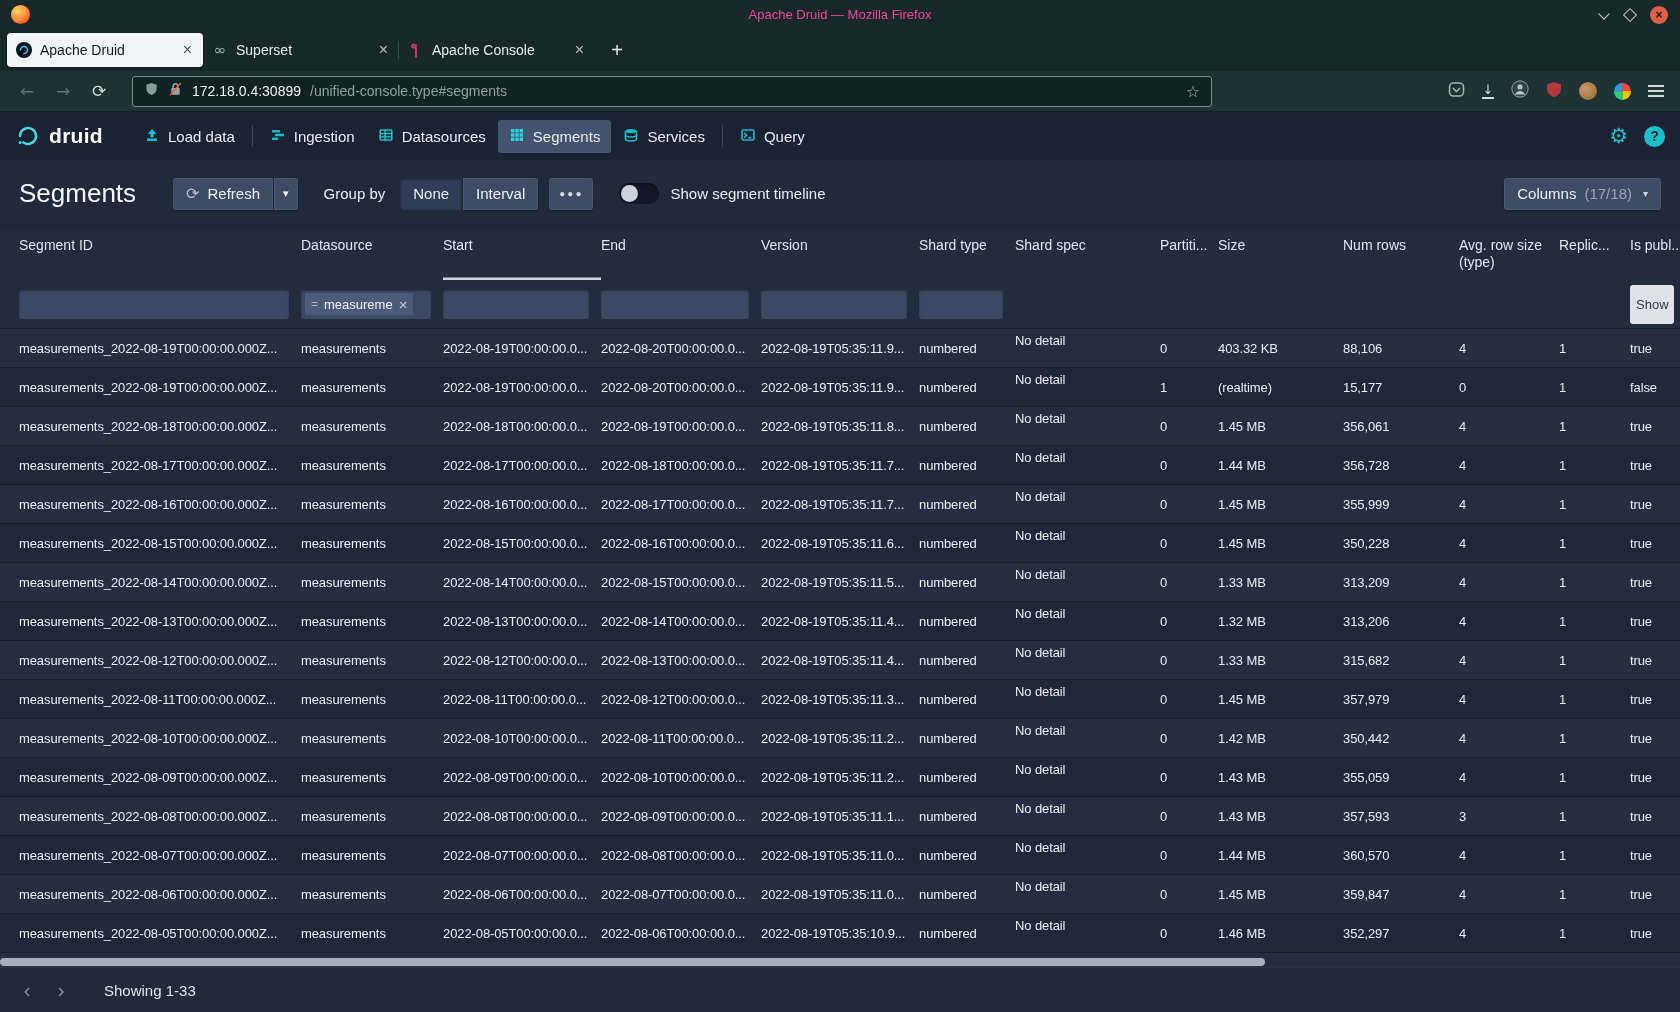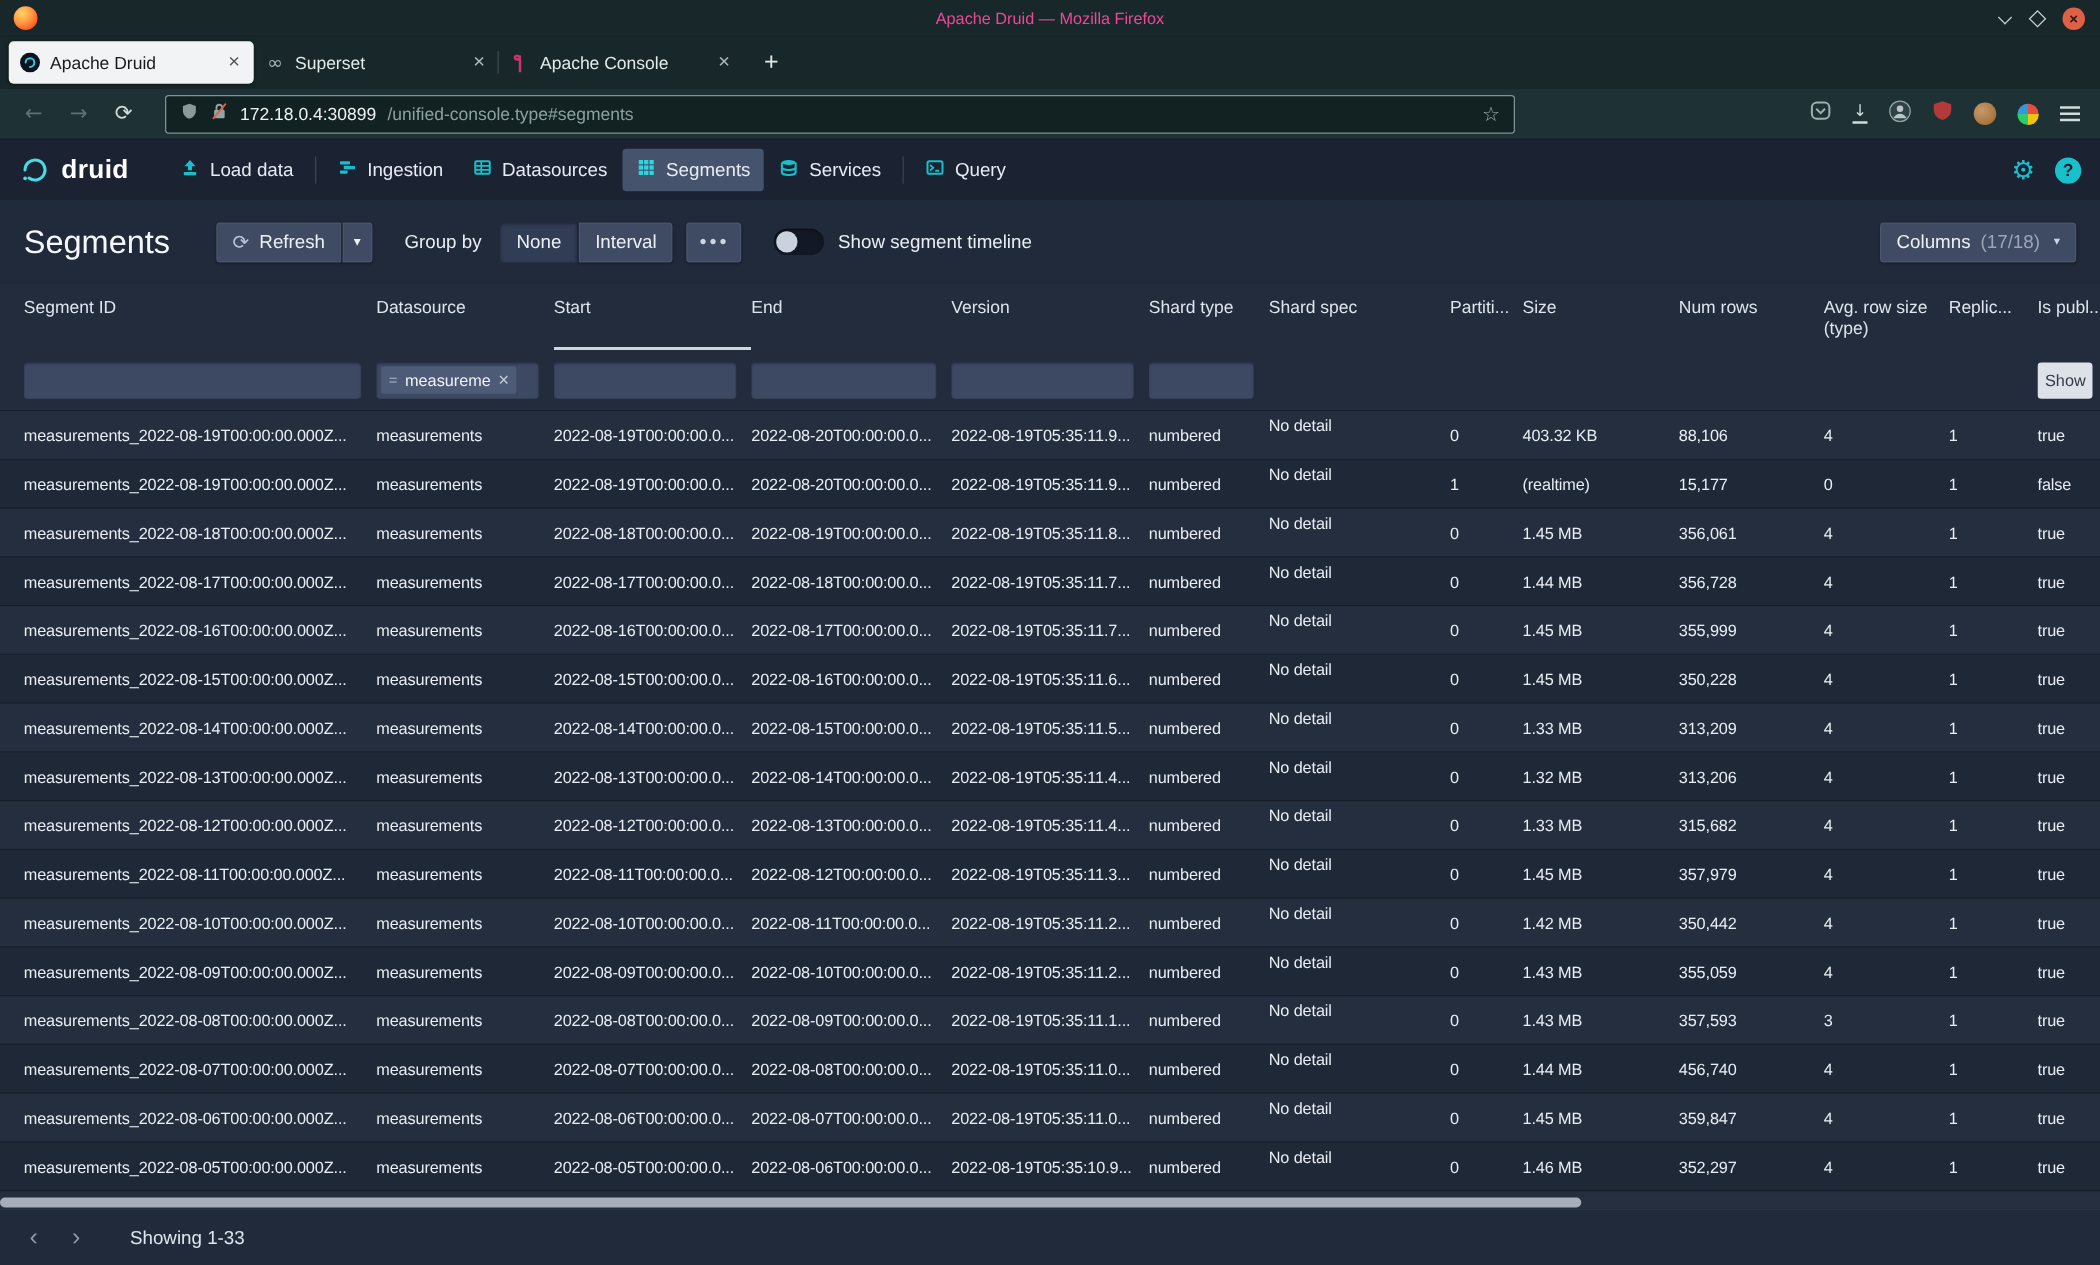--- a/index.html
+++ b/index.html
@@ -102,21 +102,21 @@
   .th.sorted { box-shadow:inset 0 -2.5px 0 #cfd6e2; }
   .filter-band { background:#232c3c; flex:0 0 49px; border-bottom:1px solid #171e2c; overflow:hidden; }
   .fc { padding-right:12px; display:flex; align-items:center; height:48px; overflow:hidden; }
   .filter-input { width:100%; height:29px; background:#3d4962; border:none; border-radius:3px;
         box-shadow:inset 0 1px 2px rgba(0,0,0,.35); color:#eef2f8; font-size:13px; padding:0 8px; font-family:inherit; }
   .chip-holder { display:flex; align-items:center; padding:0 4px; }
   .chip { display:flex; align-items:center; gap:6px; background:#4e5b76; border-radius:2px; height:22px;
           padding:0 6px; font-size:13px; color:#f0f3f8; max-width:100%; overflow:hidden; }
   .chip-eq { color:#aeb8ca; font-size:12px; }
   .chip-x { color:#c3cbd9; font-size:15px; }
-  .show-filter { height:29px; background:#dde2e9; color:#333a47; border-radius:3px; display:flex;
+  .show-filter { height:39px; background:#dde2e9; color:#333a47; border-radius:3px; display:flex;
           align-items:center; padding:0 6px; font-size:13px; width:44px; overflow:hidden; white-space:nowrap; }
   .tbody { flex:0 0 628px; overflow:hidden; background:#1f2837; }
   .tr { height:39px; border-bottom:1px solid rgba(13,18,28,.5); }
   .tr.odd { background:#252e3f; }
   .td { font-size:13px; letter-spacing:-0.1px; color:#e9edf4; display:flex; align-items:center;
         padding-right:10px; overflow:hidden; white-space:nowrap; }
   .td.spec { align-items:flex-start; padding-top:4px; line-height:15px; }
 
   .hscroll { flex:0 0 10px; background:#262f40; position:relative; }
   .hthumb { position:absolute; left:0; top:1px; height:8px; width:1265px; background:#a6adbb; border-radius:4px; }
@@ -593,21 +593,21 @@
         <div class="tr cols">
     <div class="td">measurements_2022-08-07T00:00:00.000Z...</div>
     <div class="td">measurements</div>
     <div class="td">2022-08-07T00:00:00.0...</div>
     <div class="td">2022-08-08T00:00:00.0...</div>
     <div class="td">2022-08-19T05:35:11.0...</div>
     <div class="td">numbered</div>
     <div class="td spec">No detail</div>
     <div class="td">0</div>
     <div class="td">1.44 MB</div>
-    <div class="td">456,740</div>
+    <div class="td">360,570</div>
     <div class="td">4</div>
     <div class="td">1</div>
     <div class="td">true</div>
   </div>
         <div class="tr cols odd">
     <div class="td">measurements_2022-08-06T00:00:00.000Z...</div>
     <div class="td">measurements</div>
     <div class="td">2022-08-06T00:00:00.0...</div>
     <div class="td">2022-08-07T00:00:00.0...</div>
     <div class="td">2022-08-19T05:35:11.0...</div>

